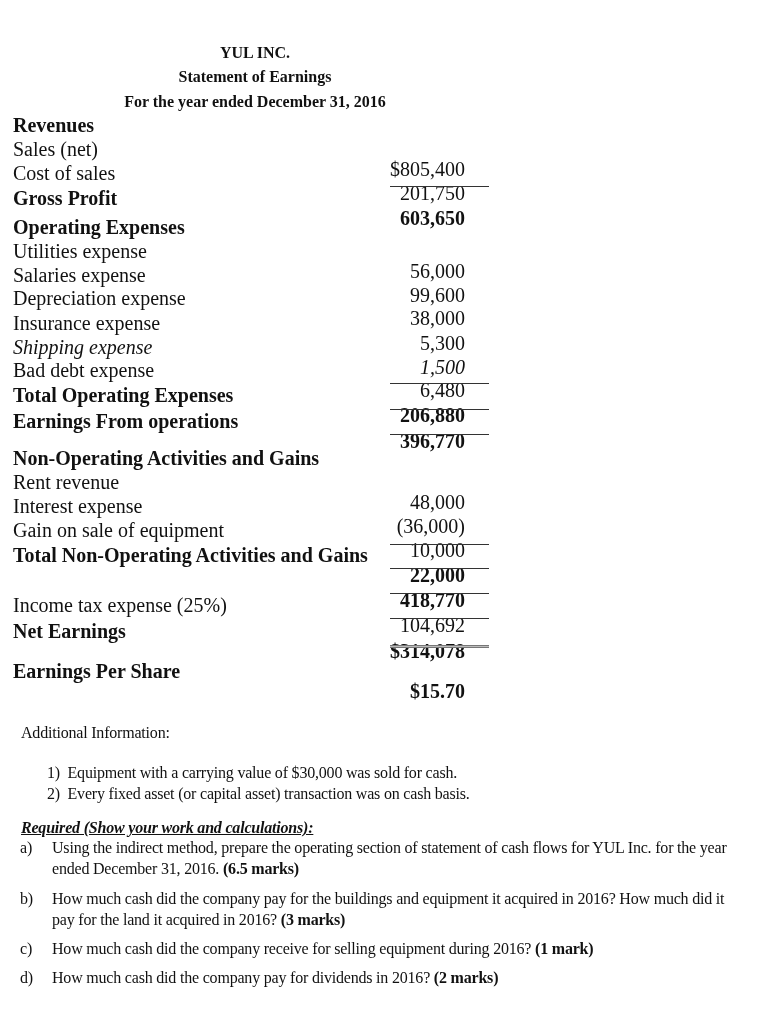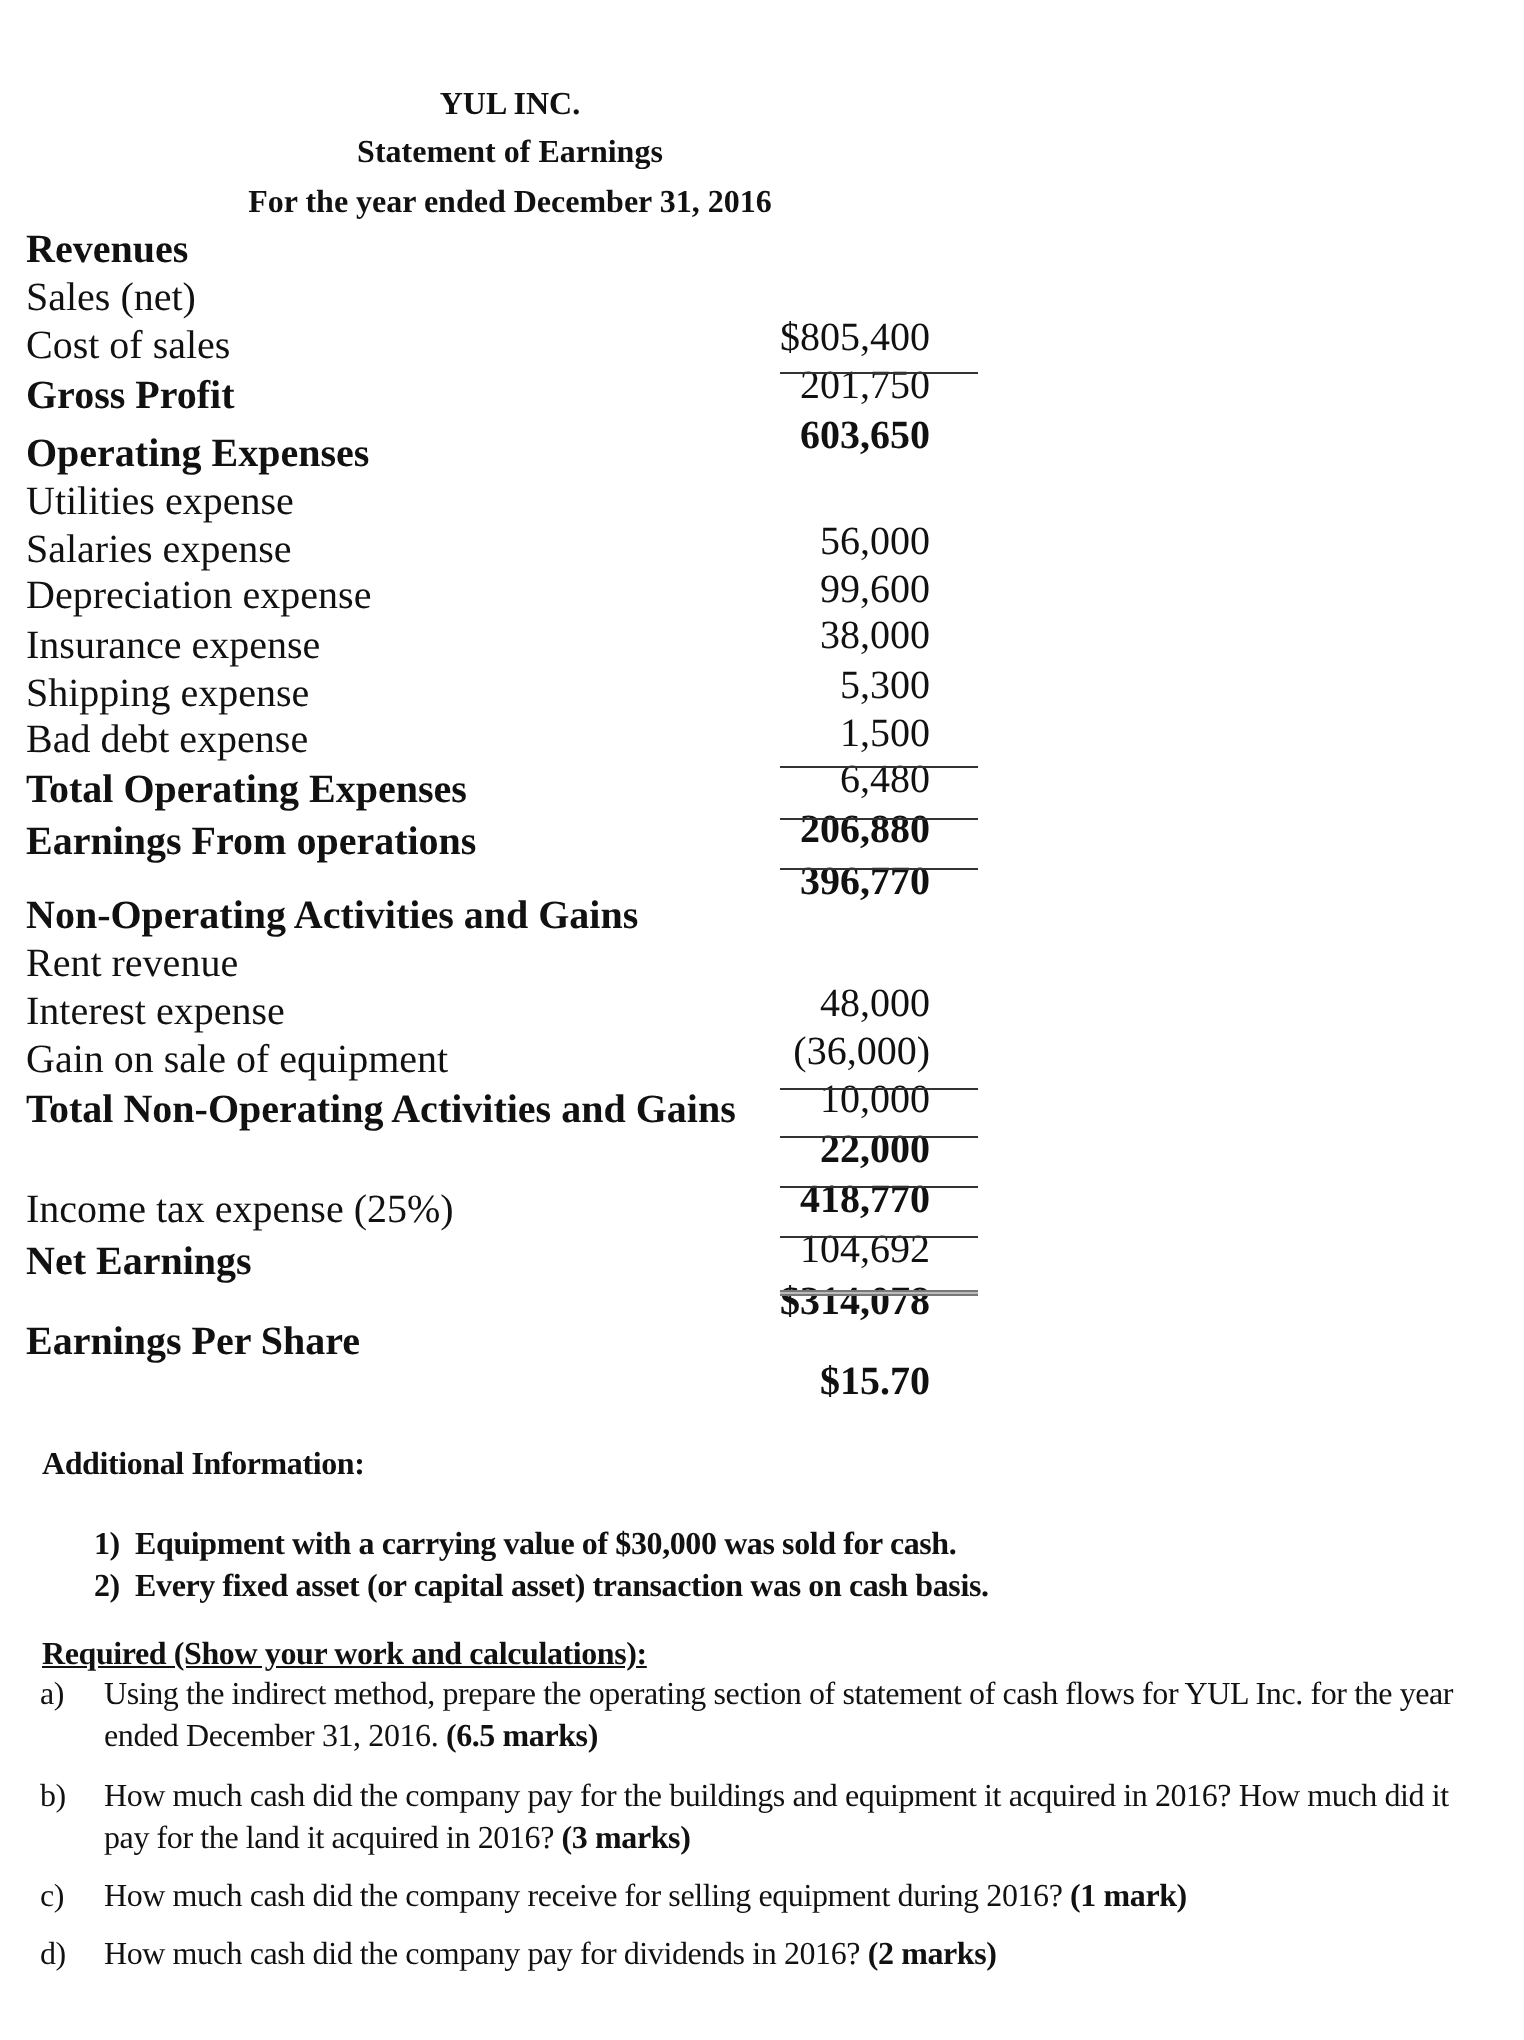--- a/index.html
+++ b/index.html
@@ -8,26 +8,26 @@
     font-family: "Liberation Serif", "DejaVu Serif", serif;
     color: #111111;
   }
   .hdr { position: absolute; left: 0; width: 510px; text-align: center; font-weight: bold; font-size: 16px; line-height: 20px; }
   .row { position: absolute; left: 13px; width: 461px; height: 22px; font-size: 20px; line-height: 22px; }
   .row .lbl { position: absolute; left: 0; top: 0; white-space: nowrap; }
   .row .val { position: absolute; right: 9px; top: 0; text-align: right; white-space: nowrap; margin-top: 20px; }
   .bold { font-weight: bold; }
   .line { position: absolute; left: 390px; width: 99px; height: 0; border-top: 1px solid #333; }
   .dline { position: absolute; left: 390px; width: 99px; height: 3px; border-top: 1px solid #777; border-bottom: 1px solid #777; background: #bbb; box-sizing: border-box; }
-  .sect { position: absolute; font-size: 16px; line-height: 20px; white-space: nowrap; font-weight: bold; }
+  .sect { position: absolute; font-size: 16px; line-height: 20px; white-space: nowrap; }
   .narrow { font-family: "Liberation Serif", serif; letter-spacing: -0.2px; }
   .q { position: absolute; left: 20px; font-size: 16px; line-height: 21px; width: 710px; }
   .q .ql { position: absolute; left: 0; top: 0; }
   .q .qt { position: absolute; left: 32px; top: 0; width: 680px; }
-  .req { font-weight: bold; text-decoration: underline; }
+  .req { font-weight: bold; font-style: italic; text-decoration: underline; }
 </style>
 </head>
 <body>
 
 <div class="hdr" style="top:43px;">YUL INC.</div>
 <div class="hdr" style="top:67px;">Statement of Earnings</div>
 <div class="hdr" style="top:92px;">For the year ended December 31, 2016</div>
 
 <div class="row" style="top:114px;">
     <span class="lbl bold">Revenues</span>
@@ -58,21 +58,21 @@
     <span class="val">99,600</span>
   </div>
 <div class="row" style="top:287px;">
     <span class="lbl">Depreciation expense</span>
     <span class="val">38,000</span>
   </div>
 <div class="row" style="top:312px;">
     <span class="lbl">Insurance expense</span>
     <span class="val">5,300</span>
   </div>
-<div class="row" style="top:336px;">
+<div class="row" style="top:336px;font-style:italic;">
     <span class="lbl">Shipping expense</span>
     <span class="val">1,500</span>
   </div>
 <div class="row" style="top:359px;">
     <span class="lbl">Bad debt expense</span>
     <span class="val">6,480</span>
   </div>
 <div class="line" style="top:383px;"></div>
 <div class="row bold" style="top:384px;">
     <span class="lbl">Total Operating Expenses</span>

